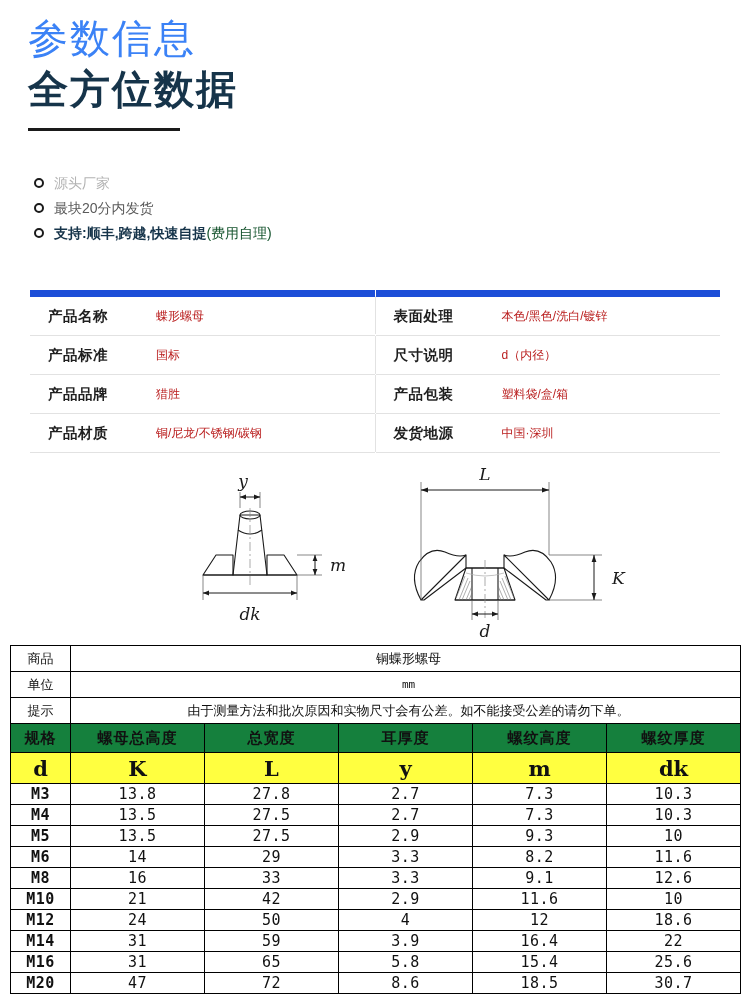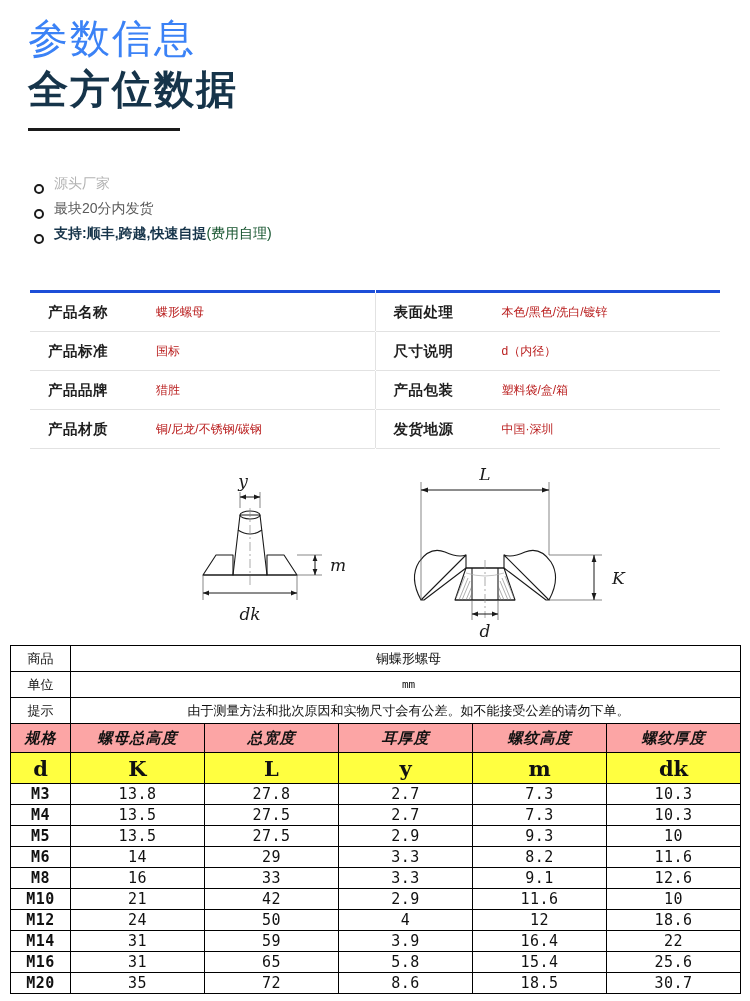--- a/index.html
+++ b/index.html
@@ -49,21 +49,21 @@
 
   
   .bullets {
     position: absolute;
     left: 34px;
     top: 172px;
     width: 500px;
   }
   .bullet-row {
     display: flex;
-    align-items: flex-end;
+    align-items: center;
     height: 22px;
     margin-bottom: 3px;
   }
   .bullet-ring {
     width: 10px;
     height: 10px;
     border: 2px solid #1a1a1a;
     border-radius: 50%;
     box-sizing: border-box;
     margin-right: 10px;
@@ -88,21 +88,21 @@
     border-collapse: collapse;
     table-layout: fixed;
   }
   .info-table td {
     border-top: 1px solid #e2e2e2;
     border-bottom: 1px solid #e2e2e2;
     height: 38px;
     vertical-align: middle;
     padding: 0;
   }
-  .info-table tr:first-child td { border-top: 3px solid #1d4ed8; }
+  .info-table tr:first-child td { border-top: 7px solid #1d4ed8; }
   .it-label {
     width: 108px;
     font-size: 14.5px;
     font-weight: 700;
     color: #1f1f1f;
     padding-left: 18px !important;
     letter-spacing: 0.5px;
     white-space: nowrap;
   }
   .it-value {
@@ -162,28 +162,27 @@
     font-family: "Liberation Sans", "DejaVu Sans", sans-serif;
     font-size: 13px;
     color: #111;
   }
   .st-meta-val.mono {
     font-family: "DejaVu Sans Mono", "Liberation Mono", monospace;
     font-size: 11px;
     margin-top: 20px;
   }
   .st-head-cn td {
-    background: #fca5a5;
+    background: #15803d;
     height: 28px;
     font-family: "Liberation Sans", "DejaVu Sans", sans-serif;
     font-size: 15px;
     font-weight: 700;
     color: #111;
     letter-spacing: 1px;
-    font-style: italic;
   }
   .st-head-sym td {
     background: #ffff40;
     height: 30px;
     font-family: "DejaVu Serif", "Liberation Serif", serif;
     font-size: 21px;
     font-weight: 700;
     color: #111;
   }
   .st-data td {
@@ -479,20 +478,20 @@
     <tr class="st-data">
       <td class="spec-col">M16</td>
       <td>31</td>
       <td>65</td>
       <td>5.8</td>
       <td>15.4</td>
       <td>25.6</td>
     </tr>
     <tr class="st-data">
       <td class="spec-col">M20</td>
-      <td>35</td>
+      <td>47</td>
       <td>72</td>
       <td>8.6</td>
       <td>18.5</td>
       <td>30.7</td>
     </tr>
   </tbody>
 </table>
 
 </body></html>

